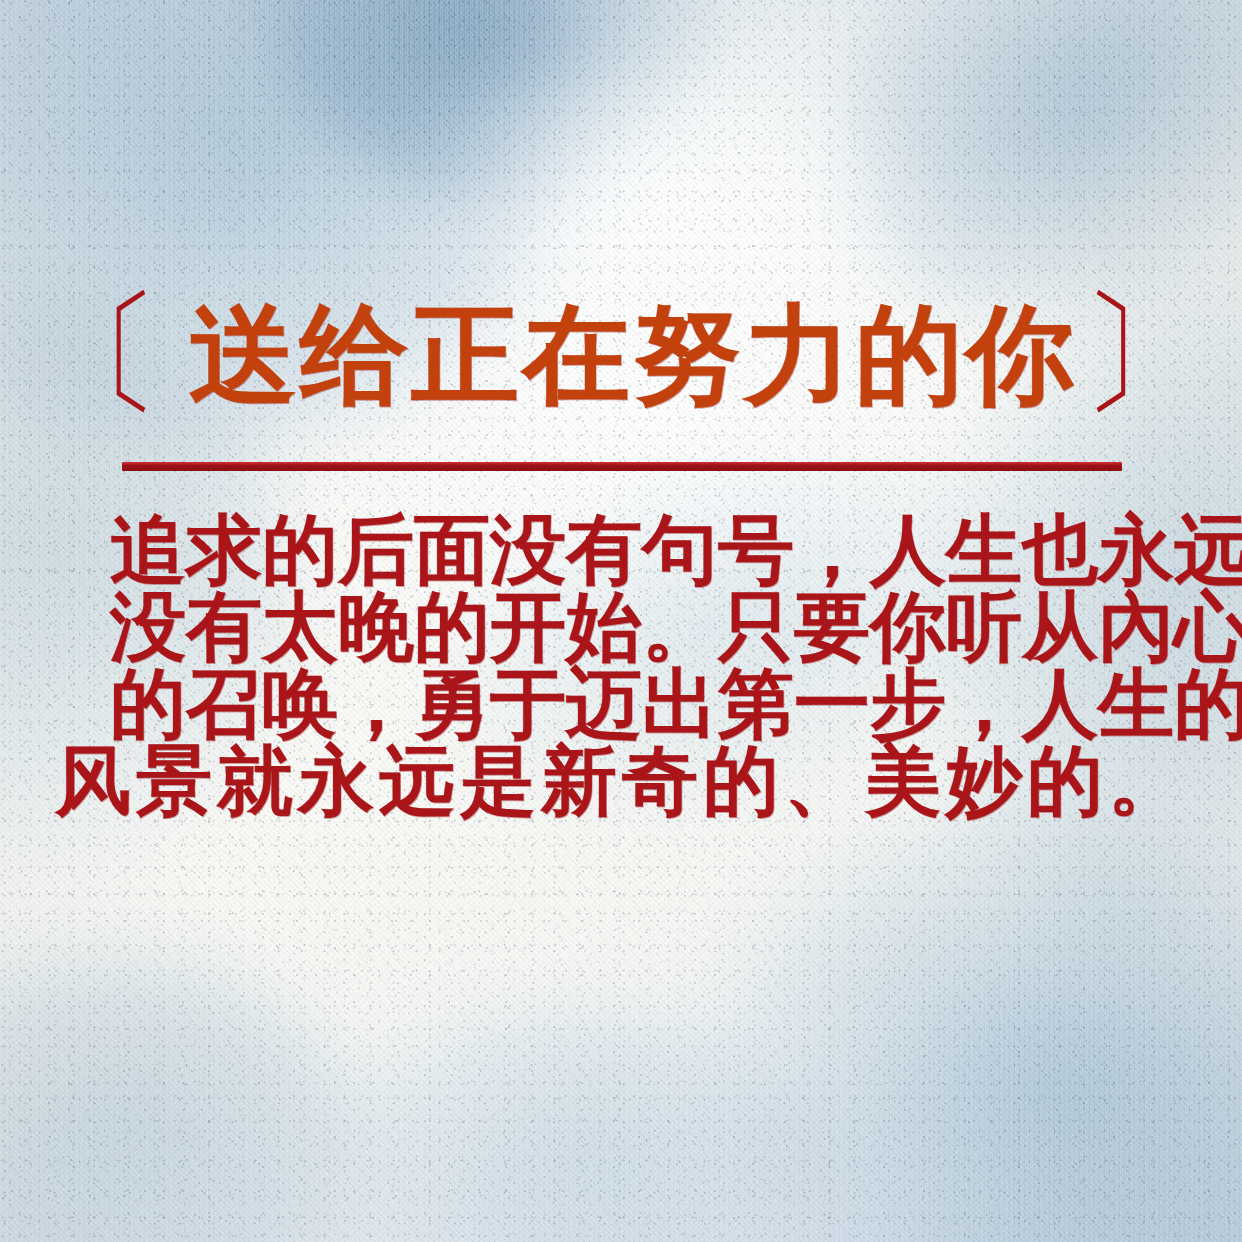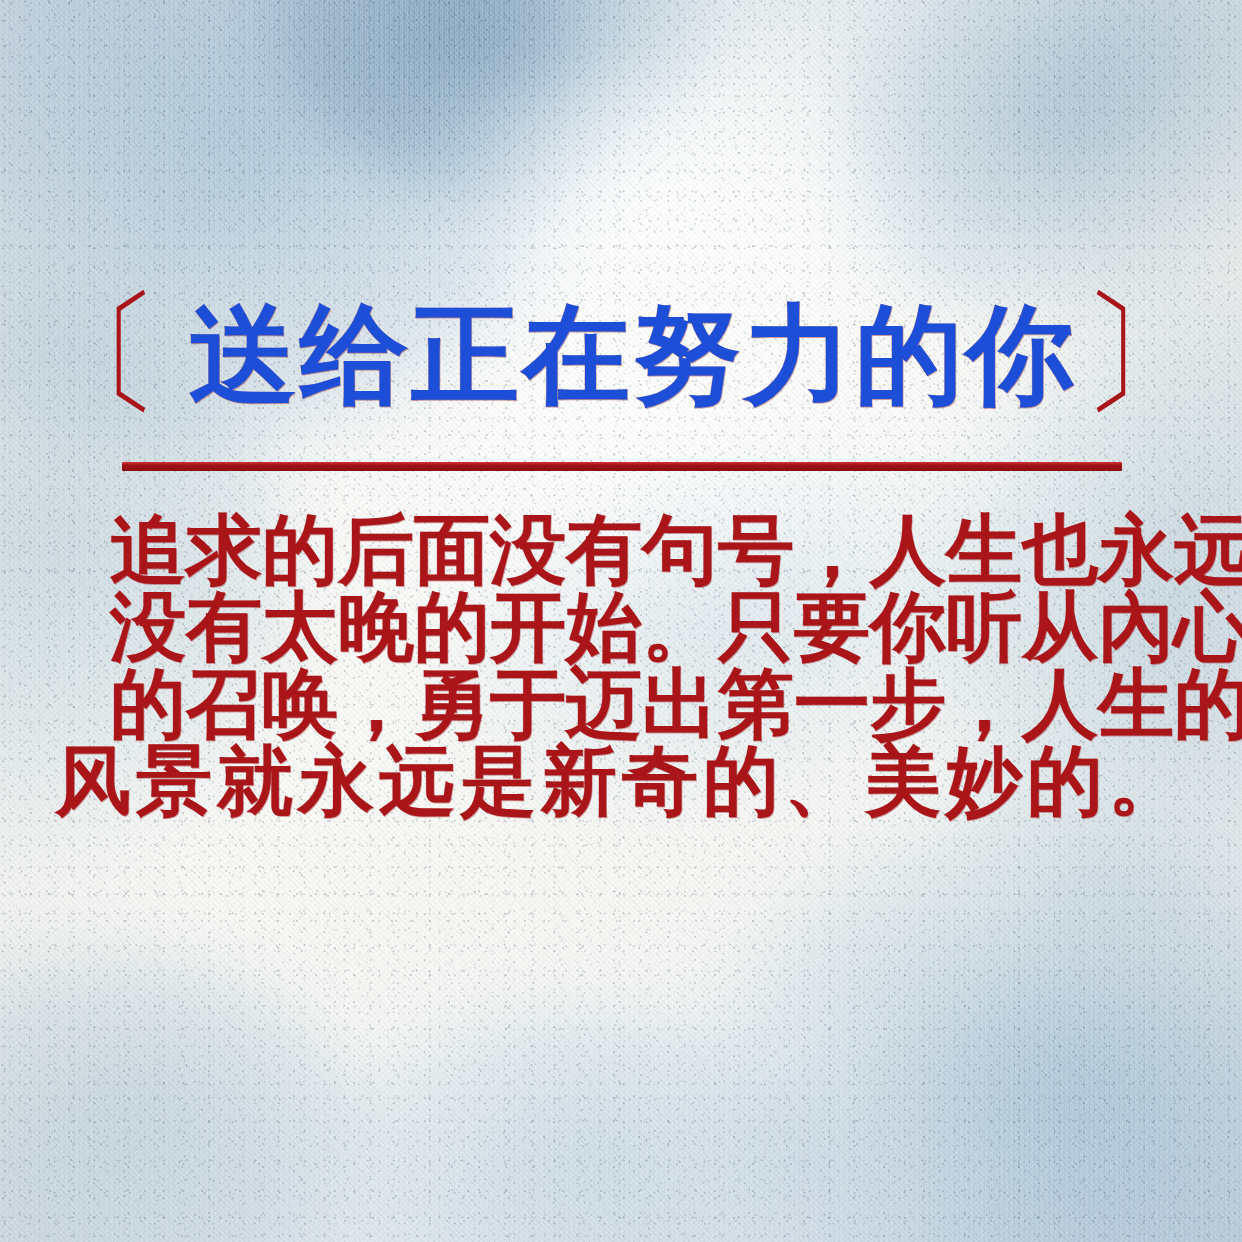--- a/index.html
+++ b/index.html
@@ -171,21 +171,21 @@
     font-family: "Liberation Serif", "DejaVu Serif", serif;
     transform: scaleY(1.22);
     letter-spacing: 0;
   }
   .bracket-left  { margin-right: 6px; }
   .bracket-right { margin-left: 6px; }
 
   .title-text {
     font-size: 108px;
     line-height: 1.08;
-    color: #1d4ed8;
+    color: #c2410c;
     font-weight: 700;
     letter-spacing: 3px;
     font-family: "DejaVu Serif", "Liberation Serif", serif;
     text-shadow:
       0.8px 0.8px 0 rgba(140,24,28,0.40),
       -0.5px 0 0 rgba(168,20,25,0.30);
     margin-left: 24px;
   }
 
   .rule {

